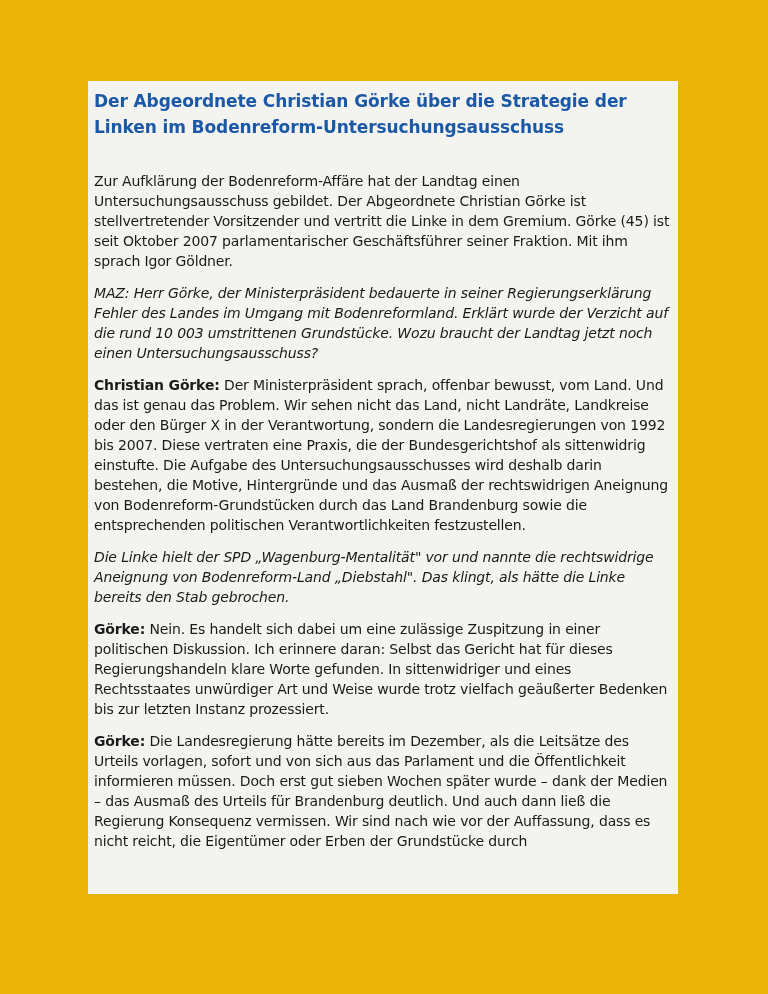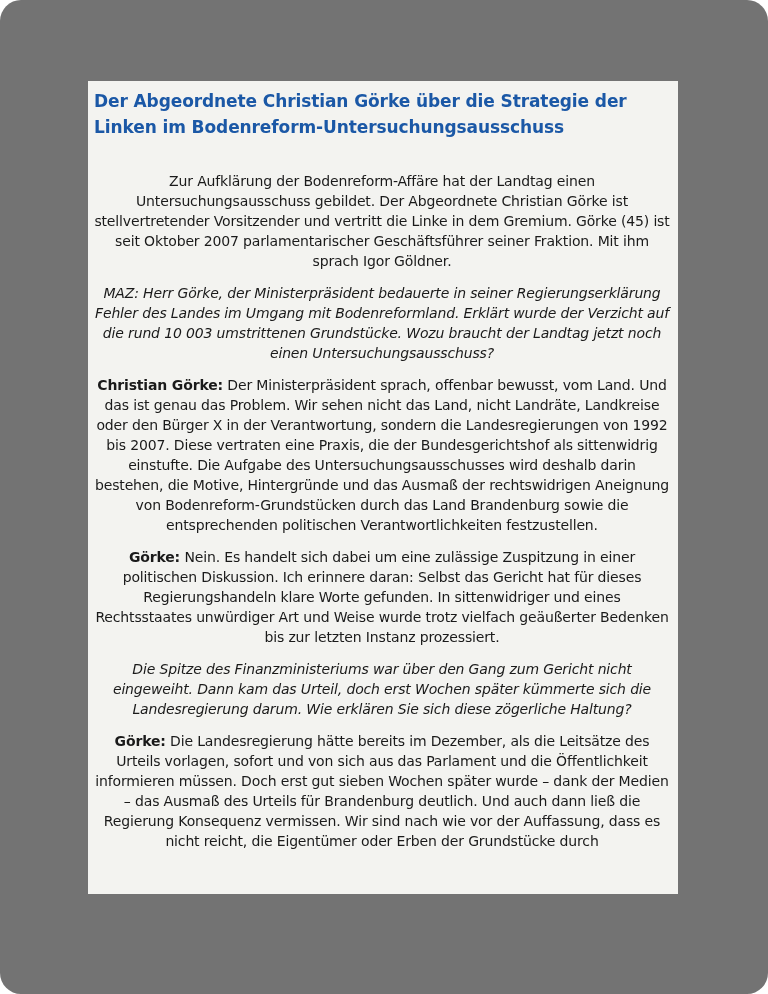--- a/index.html
+++ b/index.html
@@ -5,23 +5,22 @@
   html, body {
     margin: 0;
     padding: 0;
     background: #ffffff;
     font-family: "DejaVu Sans", "Liberation Sans", sans-serif;
   }
   .canvas {
     position: relative;
     width: 768px;
     height: 994px;
-    background: #737373;
+    background: #eab308;
     overflow: hidden;
-    border-radius: 21px;
   }
   .article-page {
     position: absolute;
     left: 88px;
     top: 81px;
     width: 590px;
     min-height: 813px;
     box-sizing: border-box;
     background: #f3f3f0;
     padding: 7px 8px 14px 6px;
@@ -33,21 +32,20 @@
     font-weight: bold;
     line-height: 26px;
     letter-spacing: -0.1px;
   }
   .article-body p {
     margin: 0 0 12px 0;
     color: #1a1a1a;
     font-size: 14px;
     line-height: 20px;
     letter-spacing: -0.15px;
-    text-align: center;
   }
   .article-body p:last-child { margin-bottom: 8px; }
   p.qa-question { font-style: italic; }
   .lead-bold { font-weight: bold; font-style: normal; }
   .lead-bold-italic { font-weight: normal; font-style: italic; }
 </style>
 </head>
 <body>
 
 <div class="canvas">
@@ -56,22 +54,22 @@
     <h1 class="article-title">Der Abgeordnete Christian Görke über die Strategie der Linken im Bodenreform-Untersuchungsausschuss</h1>
 
     <div class="article-body">
 
       <p><span>Zur Aufklärung der Bodenreform-Affäre hat der Landtag einen Untersuchungsausschuss gebildet. Der Abgeordnete Christian Görke ist stellvertretender Vorsitzender und vertritt die Linke in dem Gremium. Görke (45) ist seit Oktober 2007 parlamentarischer Geschäftsführer seiner Fraktion. Mit ihm sprach Igor Göldner.</span></p>
 
       <p class="qa-question"><span class="lead-bold-italic">MAZ:</span><span> Herr Görke, der Ministerpräsident bedauerte in seiner Regierungserklärung Fehler des Landes im Umgang mit Bodenreformland. Erklärt wurde der Verzicht auf die rund 10 003 umstrittenen Grundstücke. Wozu braucht der Landtag jetzt noch einen Untersuchungsausschuss?</span></p>
 
       <p><span class="lead-bold">Christian Görke:</span><span> Der Ministerpräsident sprach, offenbar bewusst, vom Land. Und das ist genau das Problem. Wir sehen nicht das Land, nicht Landräte, Landkreise oder den Bürger X in der Verantwortung, sondern die Landesregierungen von 1992 bis 2007. Diese vertraten eine Praxis, die der Bundesgerichtshof als sittenwidrig einstufte. Die Aufgabe des Untersuchungsausschusses wird deshalb darin bestehen, die Motive, Hintergründe und das Ausmaß der rechtswidrigen Aneignung von Bodenreform-Grundstücken durch das Land Brandenburg sowie die entsprechenden politischen Verantwortlichkeiten festzustellen.</span></p>
 
+      <p class="qa-question"><span>Die Linke hielt der SPD „Wagenburg-Mentalität" vor und nannte die rechtswidrige Aneignung von Bodenreform-Land „Diebstahl". Das klingt, als hätte die Linke bereits den Stab gebrochen.</span></p>
 
       <p><span class="lead-bold">Görke:</span><span> Nein. Es handelt sich dabei um eine zulässige Zuspitzung in einer politischen Diskussion. Ich erinnere daran: Selbst das Gericht hat für dieses Regierungshandeln klare Worte gefunden. In sittenwidriger und eines Rechtsstaates unwürdiger Art und Weise wurde trotz vielfach geäußerter Bedenken bis zur letzten Instanz prozessiert.</span></p>
 
-      <p class="qa-question"><span>Die Spitze des Finanzministeriums war über den Gang zum Gericht nicht eingeweiht. Dann kam das Urteil, doch erst Wochen später kümmerte sich die Landesregierung darum. Wie erklären Sie sich diese zögerliche Haltung?</span></p>
 
       <p><span class="lead-bold">Görke:</span><span> Die Landesregierung hätte bereits im Dezember, als die Leitsätze des Urteils vorlagen, sofort und von sich aus das Parlament und die Öffentlichkeit informieren müssen. Doch erst gut sieben Wochen später wurde – dank der Medien – das Ausmaß des Urteils für Brandenburg deutlich. Und auch dann ließ die Regierung Konsequenz vermissen. Wir sind nach wie vor der Auffassung, dass es nicht reicht, die Eigentümer oder Erben der Grundstücke durch</span></p>
 
     </div>
   </div>
 </div>
 
 </body></html>

